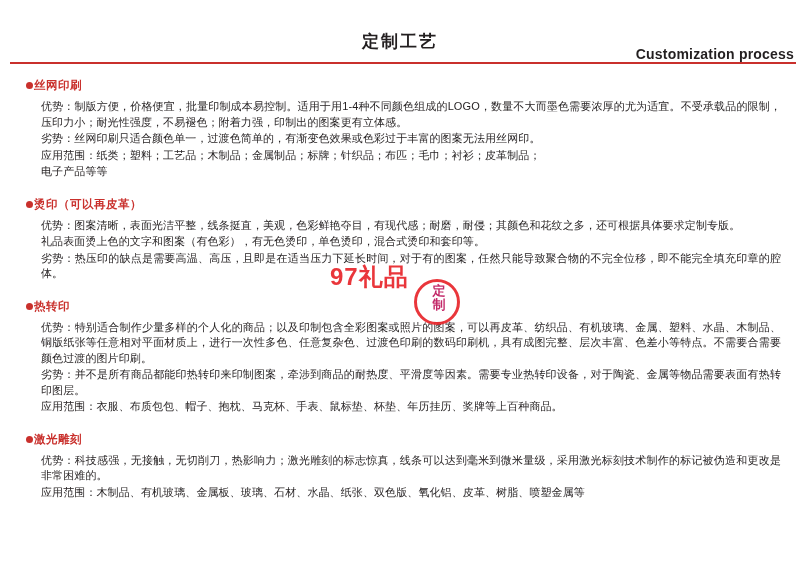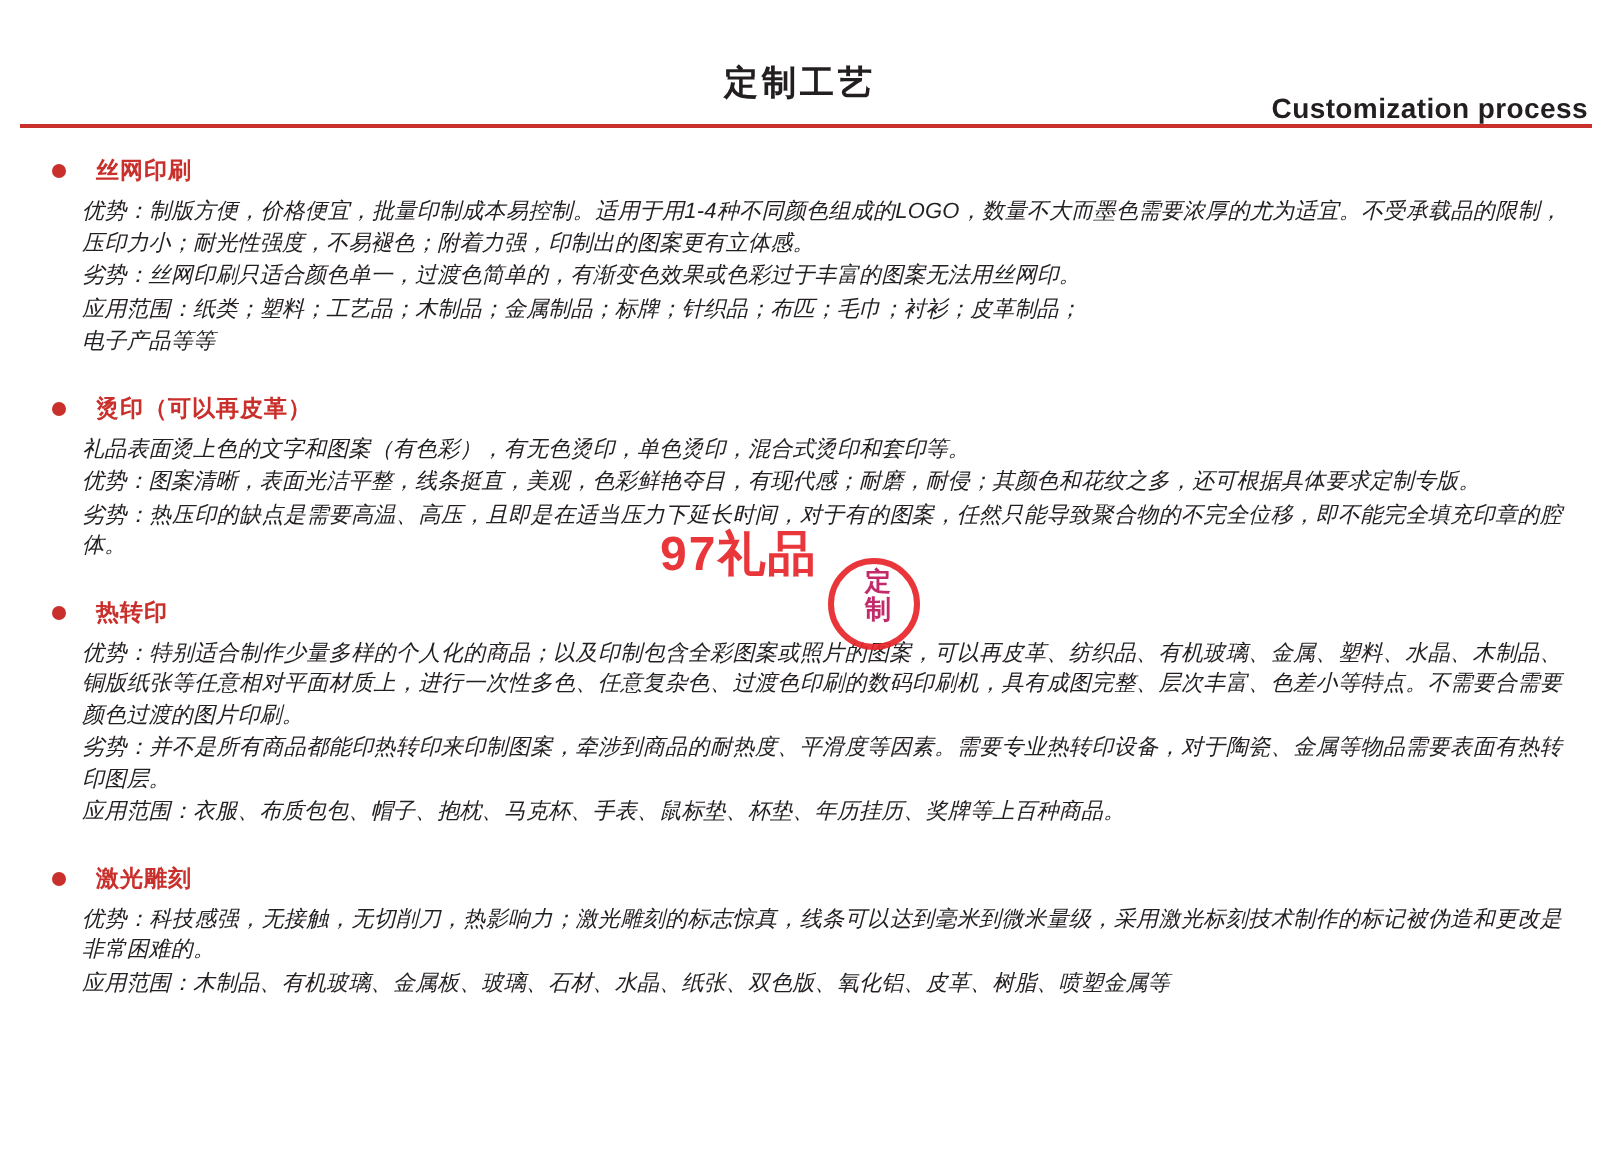--- a/index.html
+++ b/index.html
@@ -54,42 +54,41 @@
     padding: 6px 0 0 0;
   }
   .section {
     position: relative;
     padding: 0 0 0 0;
     margin: 0 0 17px 0;
   }
   .sec-head {
     display: flex;
     align-items: center;
-    gap: 15px;
+    gap: 1px;
     padding-left: 26px;
     margin-bottom: 6px;
   }
   .bullet {
     width: 7px; height: 7px;
     border-radius: 50%;
     background: #c9302c;
     flex: 0 0 auto;
     display: inline-block;
   }
   .sec-title {
     font-size: 11.5px;
     font-weight: bold;
     color: #c9302c;
     letter-spacing: 0.5px;
     white-space: nowrap;
   }
   .sec-body {
     padding-left: 41px;
     padding-right: 19px;
-    font-style: italic;
   }
   .para {
     font-size: 11px;
     color: #231f20;
     line-height: 15.5px;
     margin: 0 0 1px 0;
     text-align: justify;
     letter-spacing: 0.1px;
   }
 
@@ -166,22 +165,22 @@
         <p class="para">电子产品等等</p>
       </div>
     </div>
 
     <div class="section">
       <div class="sec-head">
         <span class="bullet"></span>
         <span class="sec-title">烫印（可以再皮革）</span>
       </div>
       <div class="sec-body">
+        <p class="para">优势：图案清晰，表面光洁平整，线条挺直，美观，色彩鲜艳夺目，有现代感；耐磨，耐侵；其颜色和花纹之多，还可根据具体要求定制专版。</p>
         <p class="para">礼品表面烫上色的文字和图案（有色彩），有无色烫印，单色烫印，混合式烫印和套印等。</p>
-        <p class="para">优势：图案清晰，表面光洁平整，线条挺直，美观，色彩鲜艳夺目，有现代感；耐磨，耐侵；其颜色和花纹之多，还可根据具体要求定制专版。</p>
         <p class="para">劣势：热压印的缺点是需要高温、高压，且即是在适当压力下延长时间，对于有的图案，任然只能导致聚合物的不完全位移，即不能完全填充印章的腔体。</p>
       </div>
     </div>
 
     <div class="section">
       <div class="sec-head">
         <span class="bullet"></span>
         <span class="sec-title">热转印</span>
       </div>
       <div class="sec-body">

